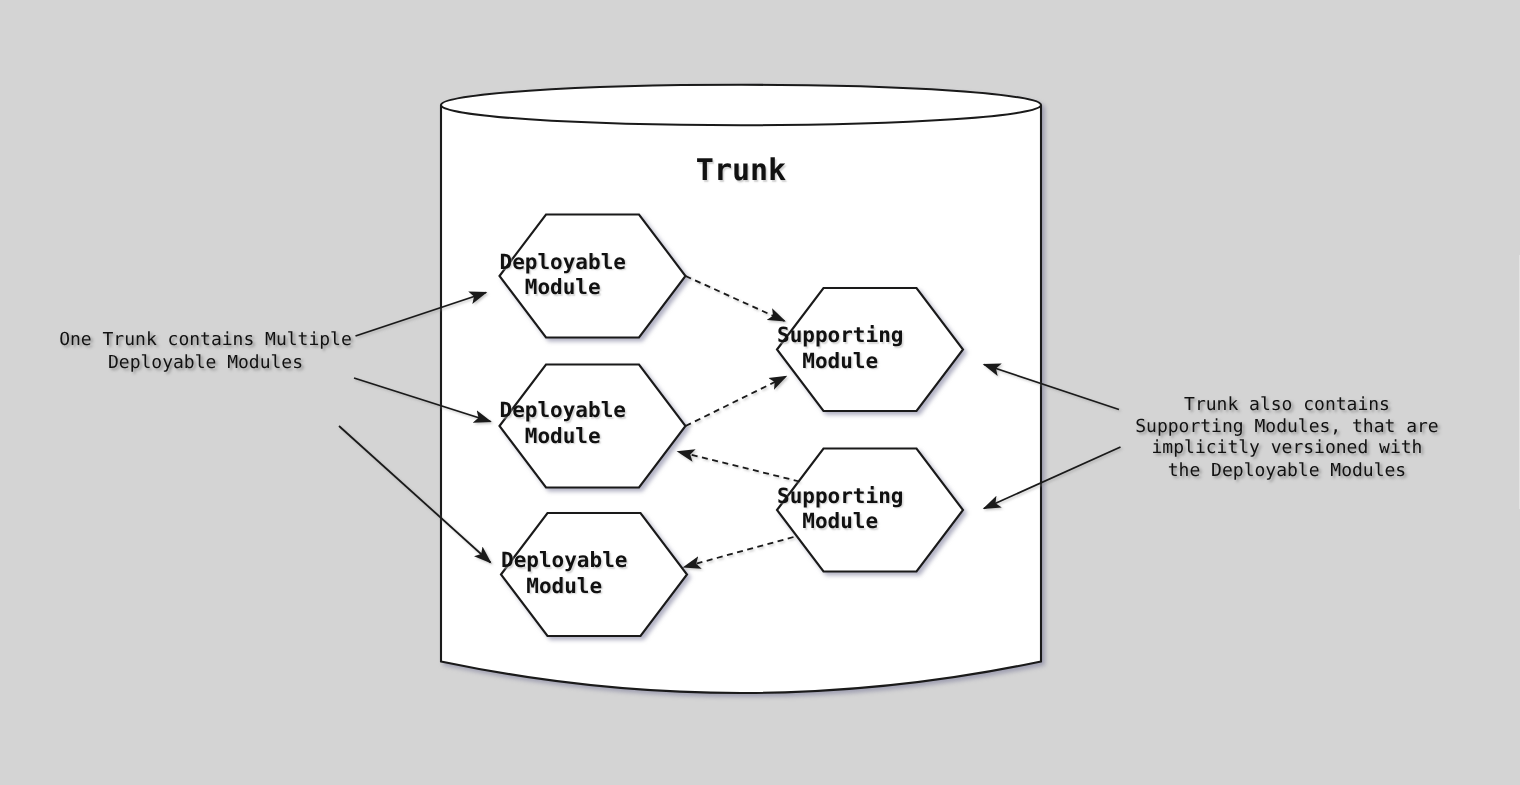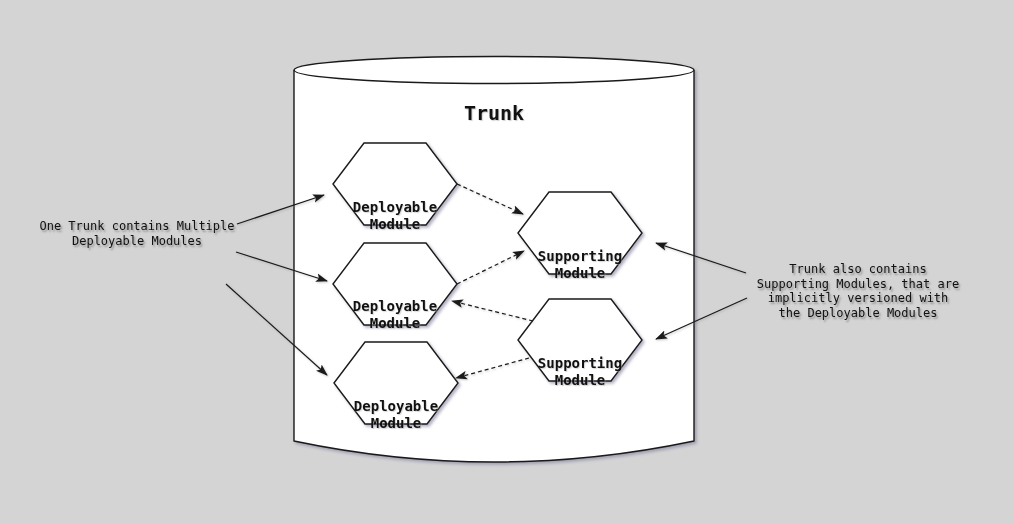--- a/index.html
+++ b/index.html
@@ -54,26 +54,25 @@
     line-height: 26px;
     font-size: 20px;
     font-weight: bold;
     text-shadow: 1px 1px 1px rgba(170,170,170,0.55);
   }
   .node-label {
     width: 124px;
     height: 82px;
     display: flex;
     align-items: center;
-    justify-content: center;
+    justify-content: flex-start;
     font-size: 14px;
     font-weight: bold;
     line-height: 17px;
     text-shadow: 1px 1px 1px rgba(175,175,175,0.5);
-    margin-top: 32px;
   }
   .node-label .inner { white-space: pre-line; }
   .annotation {
     font-size: 12px;
     line-height: 15px;
     text-shadow: 1.5px 1.5px 2px rgba(120,120,120,0.75);
   }
   .annotation-left {
     left: 27px;
     top: 219px;

